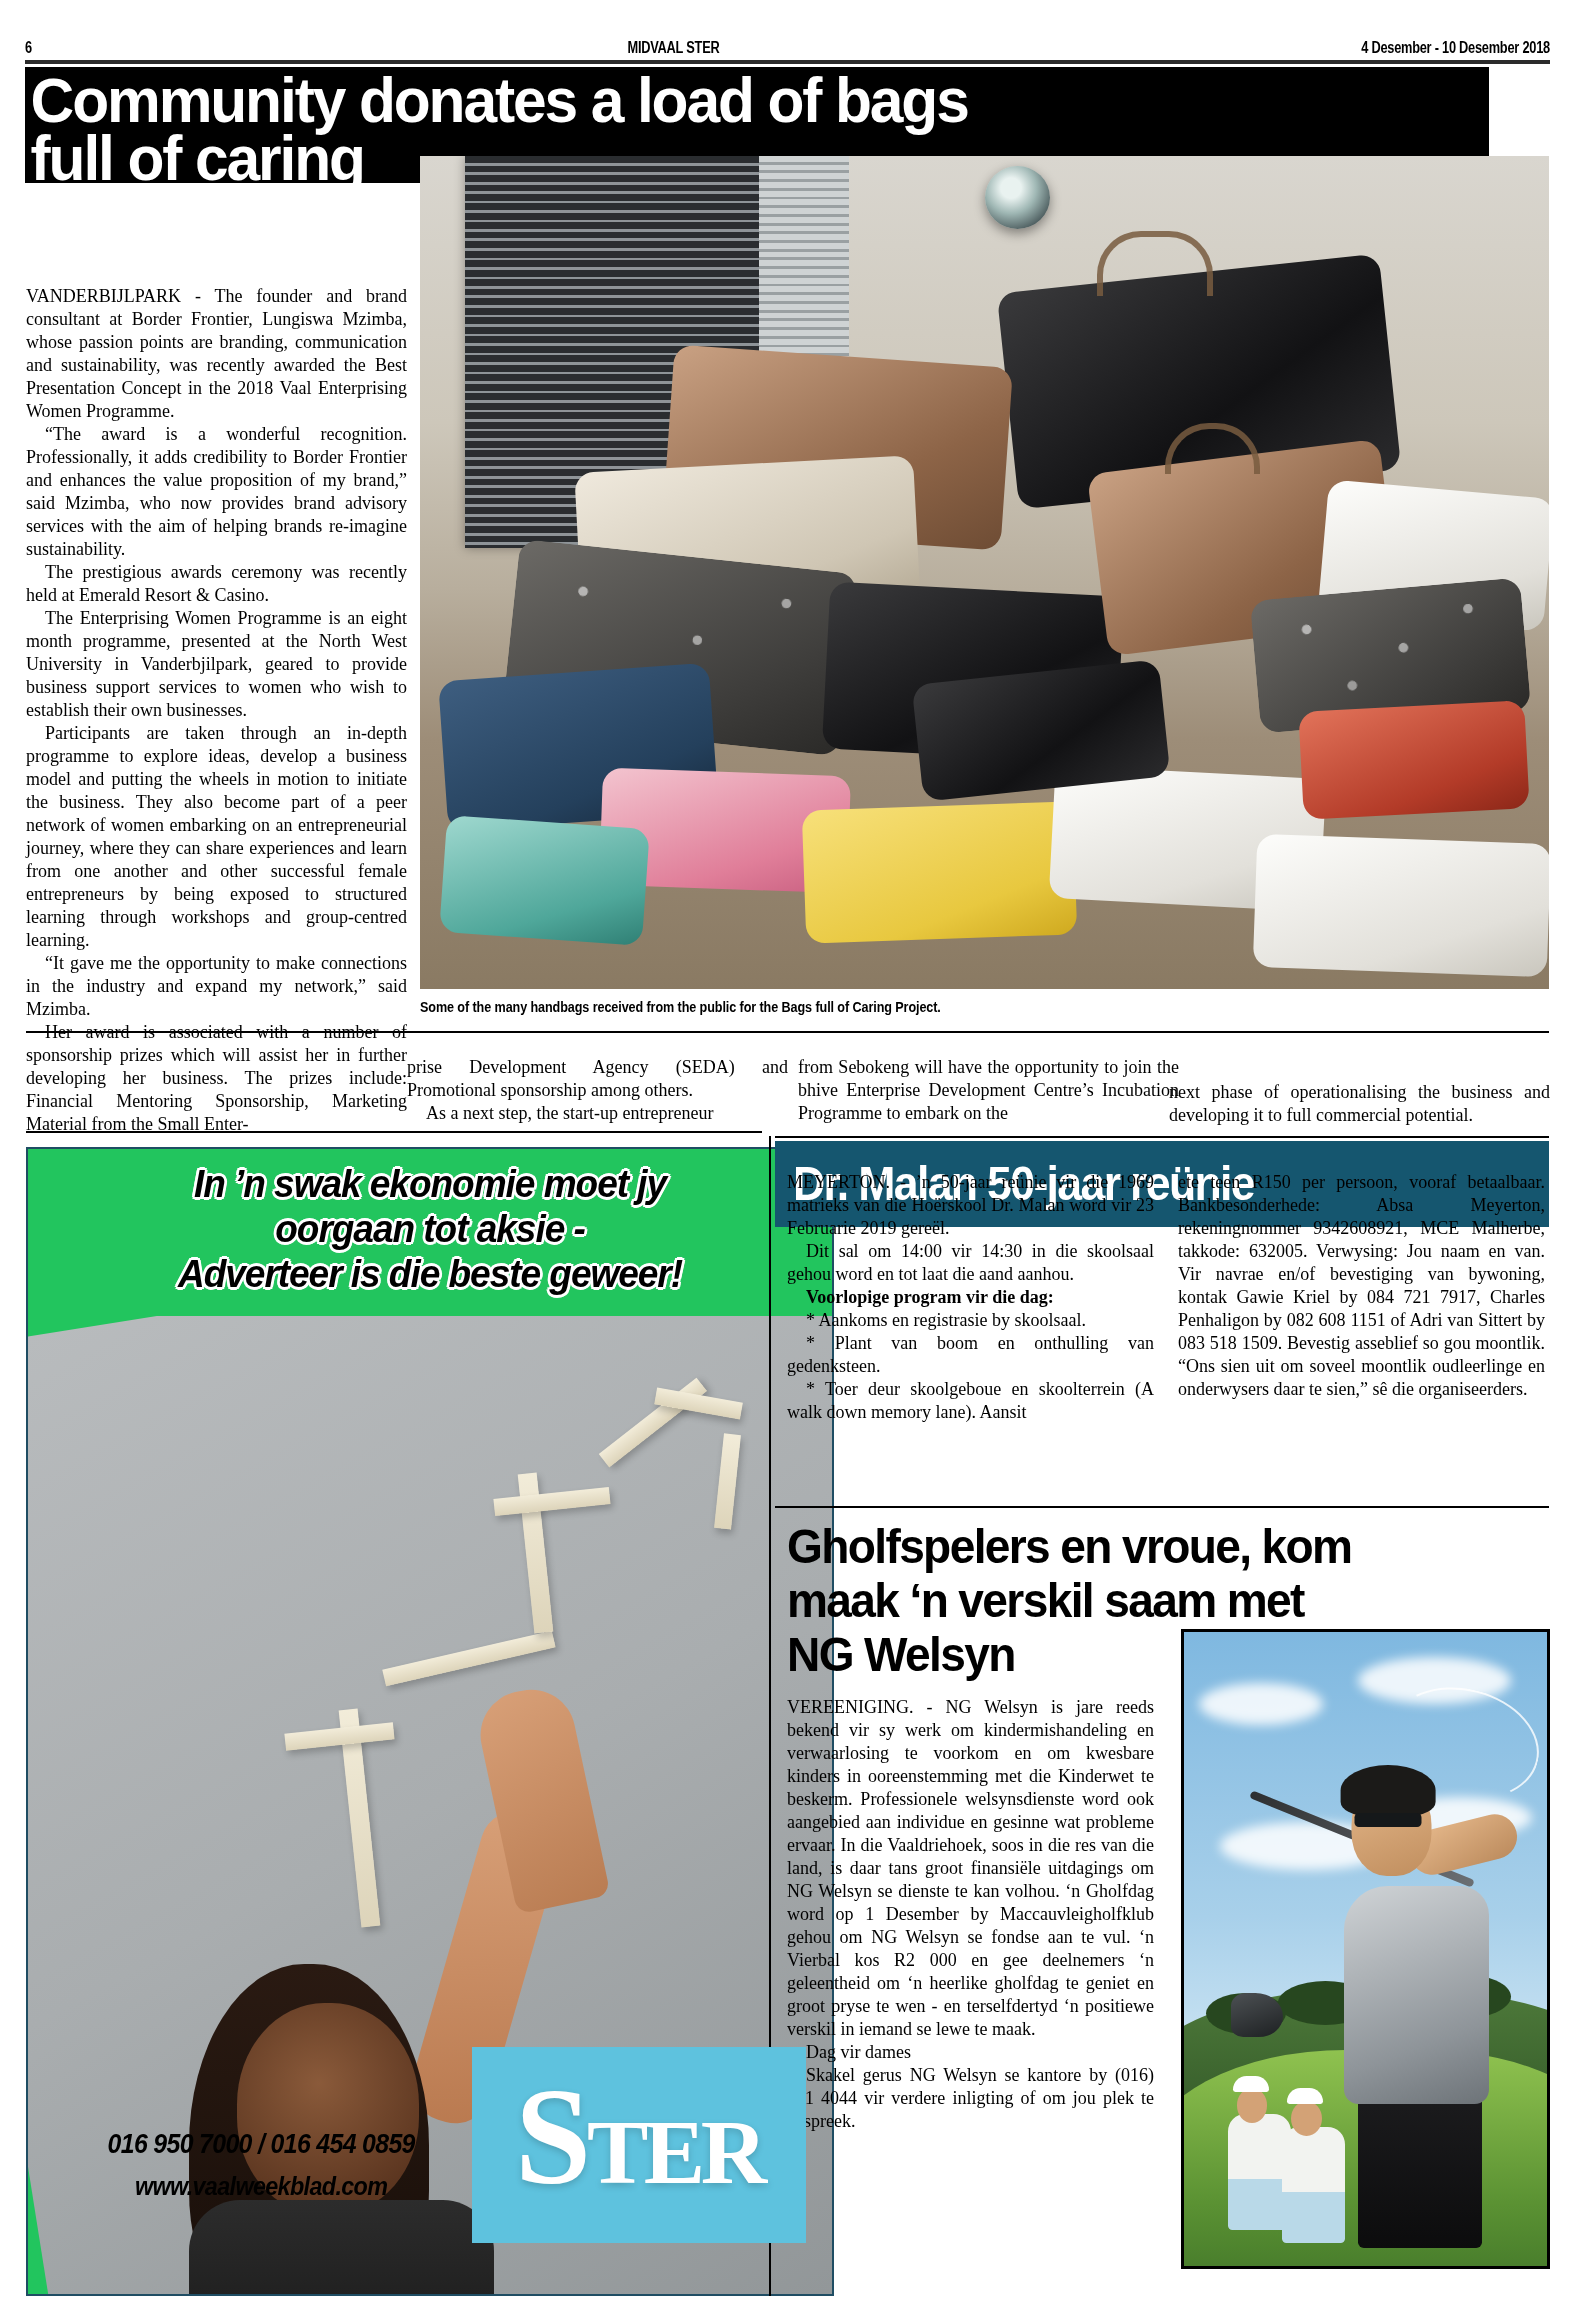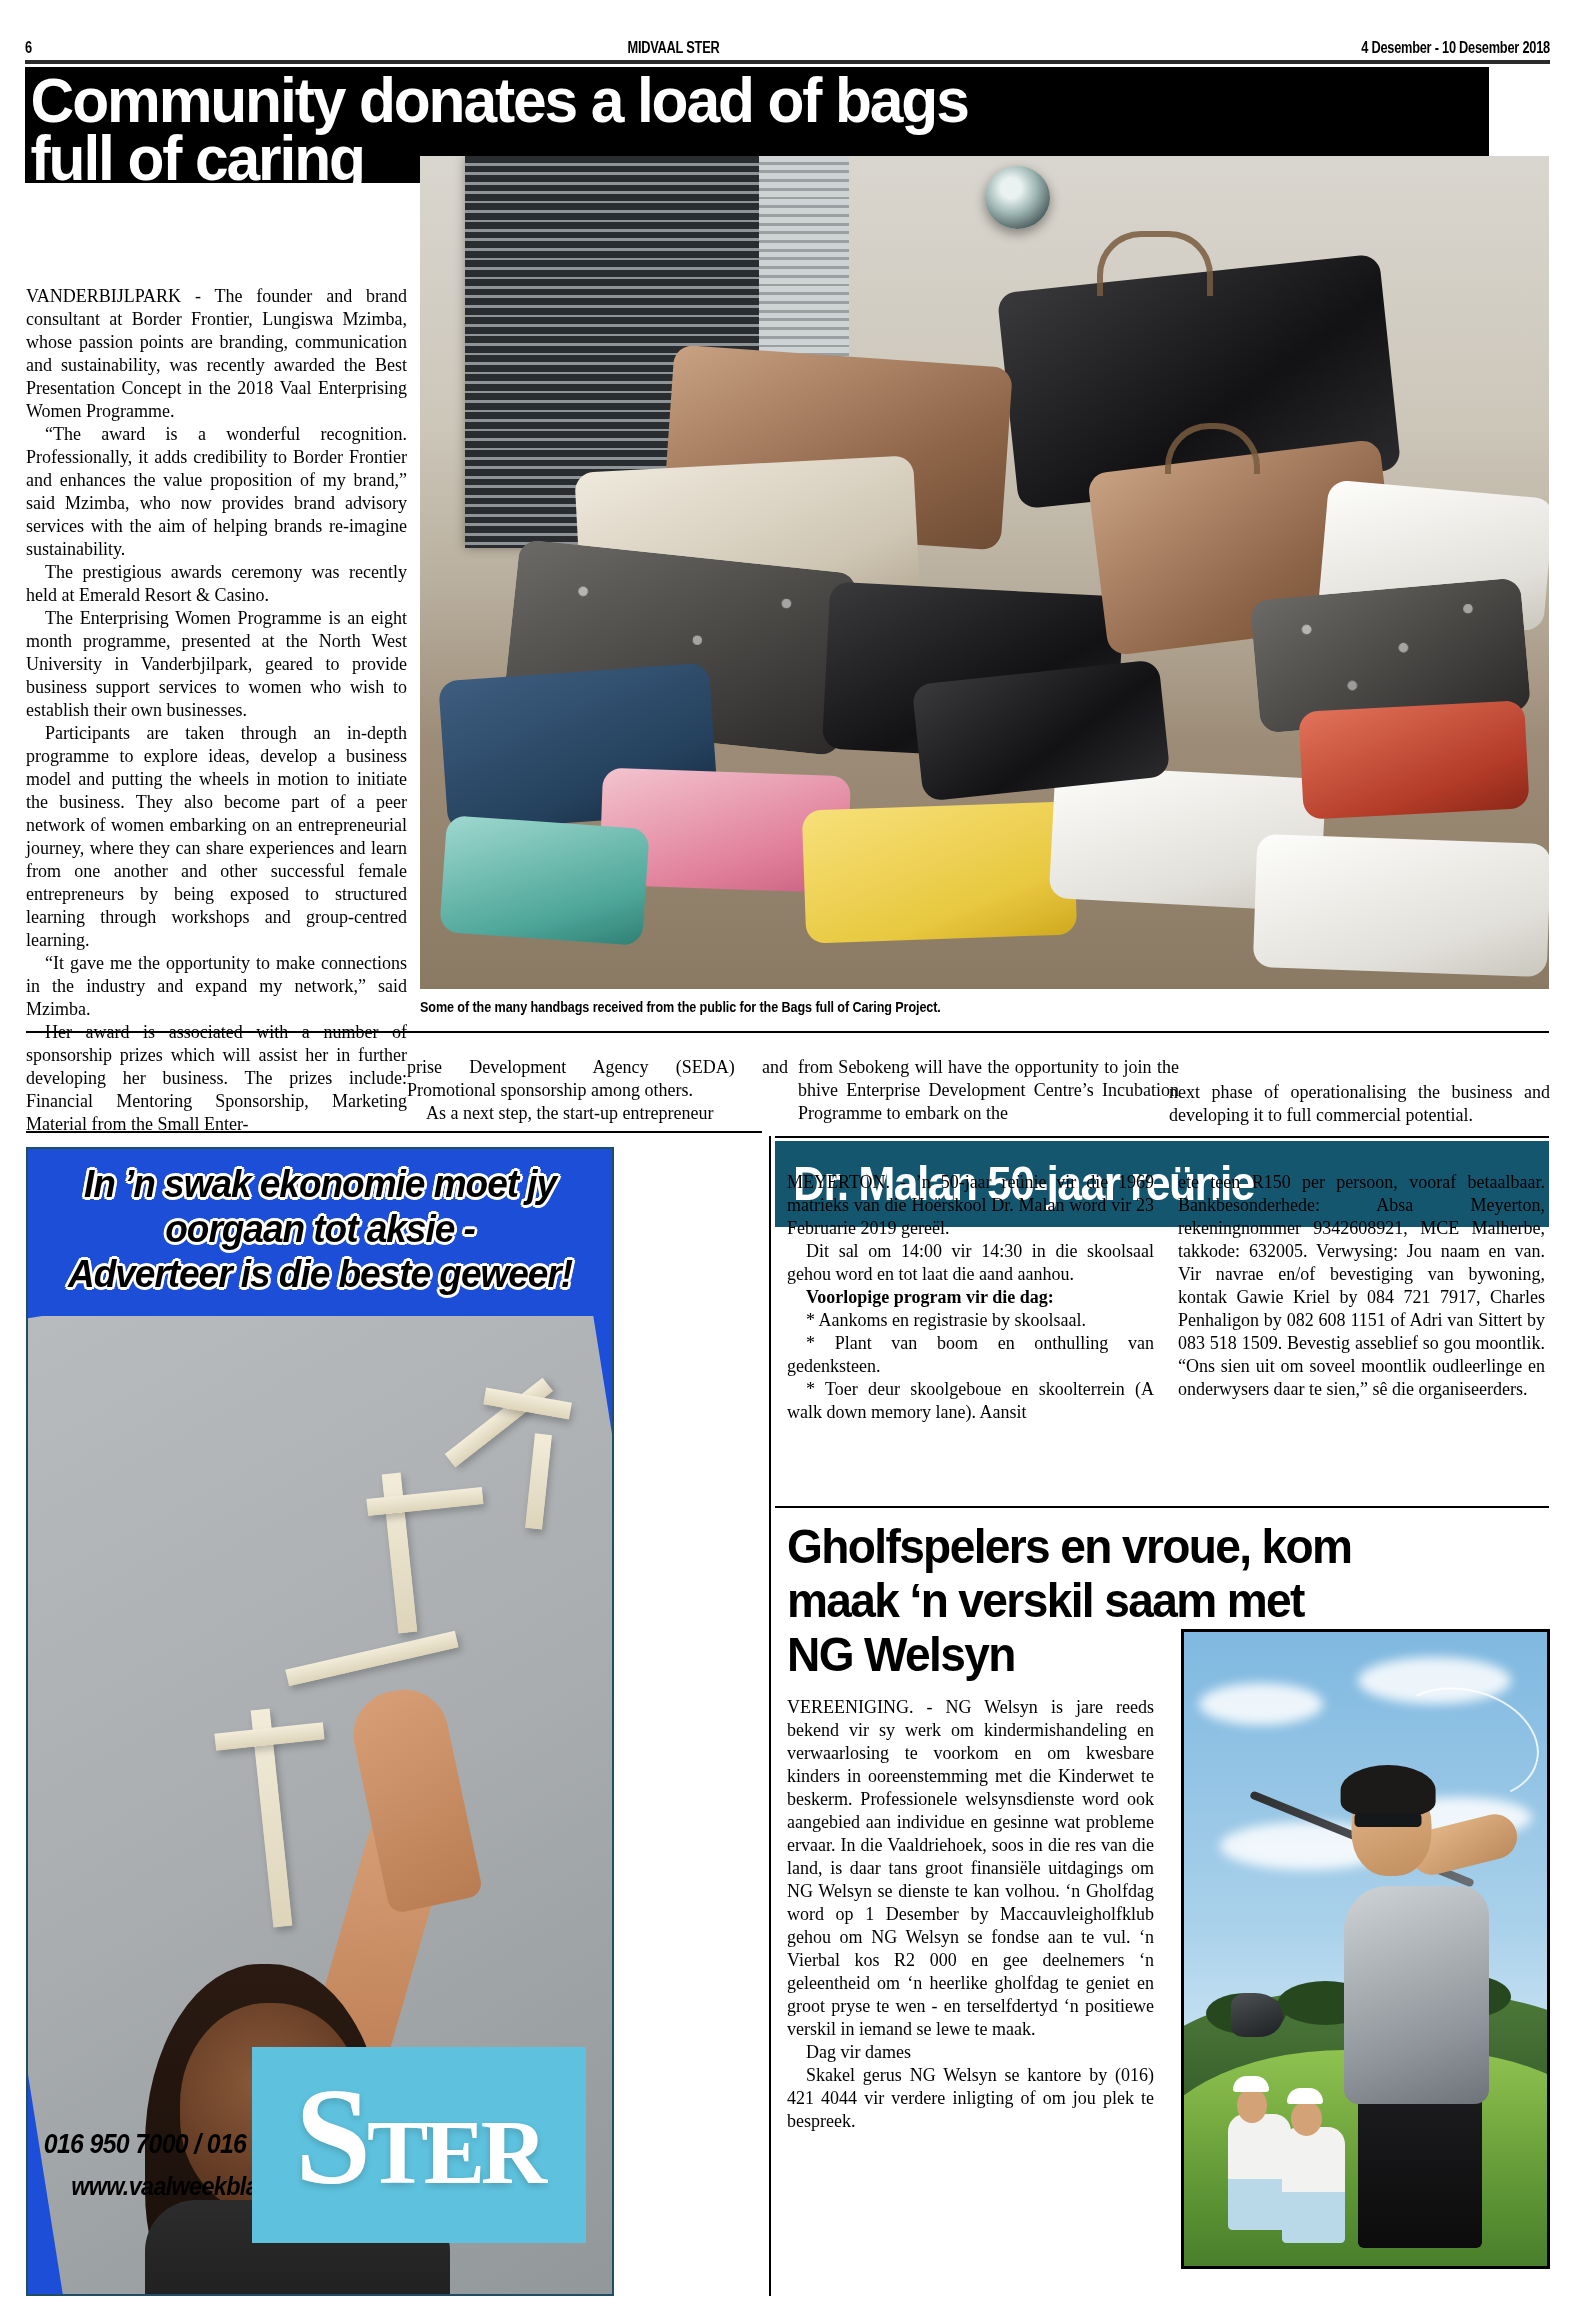--- a/index.html
+++ b/index.html
@@ -123,22 +123,22 @@
 
   .rule-a1 {
     position:absolute; left:26px; top:1031px; width:1523px; height:2.2px; background:#000;
   }
   .rule-a1b {
     position:absolute; left:26px; top:1131px; width:736px; height:2.2px; background:#000;
   }
 
   
   .ad {
-    position:absolute; left:26px; top:1147px; width:588px; height:1149px;
-    background:#1d4ed8; overflow:hidden;
+    position:absolute; left:26px; top:1147px; width:808px; height:1149px;
+    background:#22c55e; overflow:hidden;
     border:2.2px solid #1f4d63;
   }
   .ad-headline {
     position:relative; z-index:3; padding:11.6px 10.2px 0;
     text-align:center;
     font-family:"Liberation Sans", sans-serif;
     font-weight:bold; font-style:italic;
     font-size:39px; line-height:45px;
     letter-spacing:-1.1px;
     color:#000;

